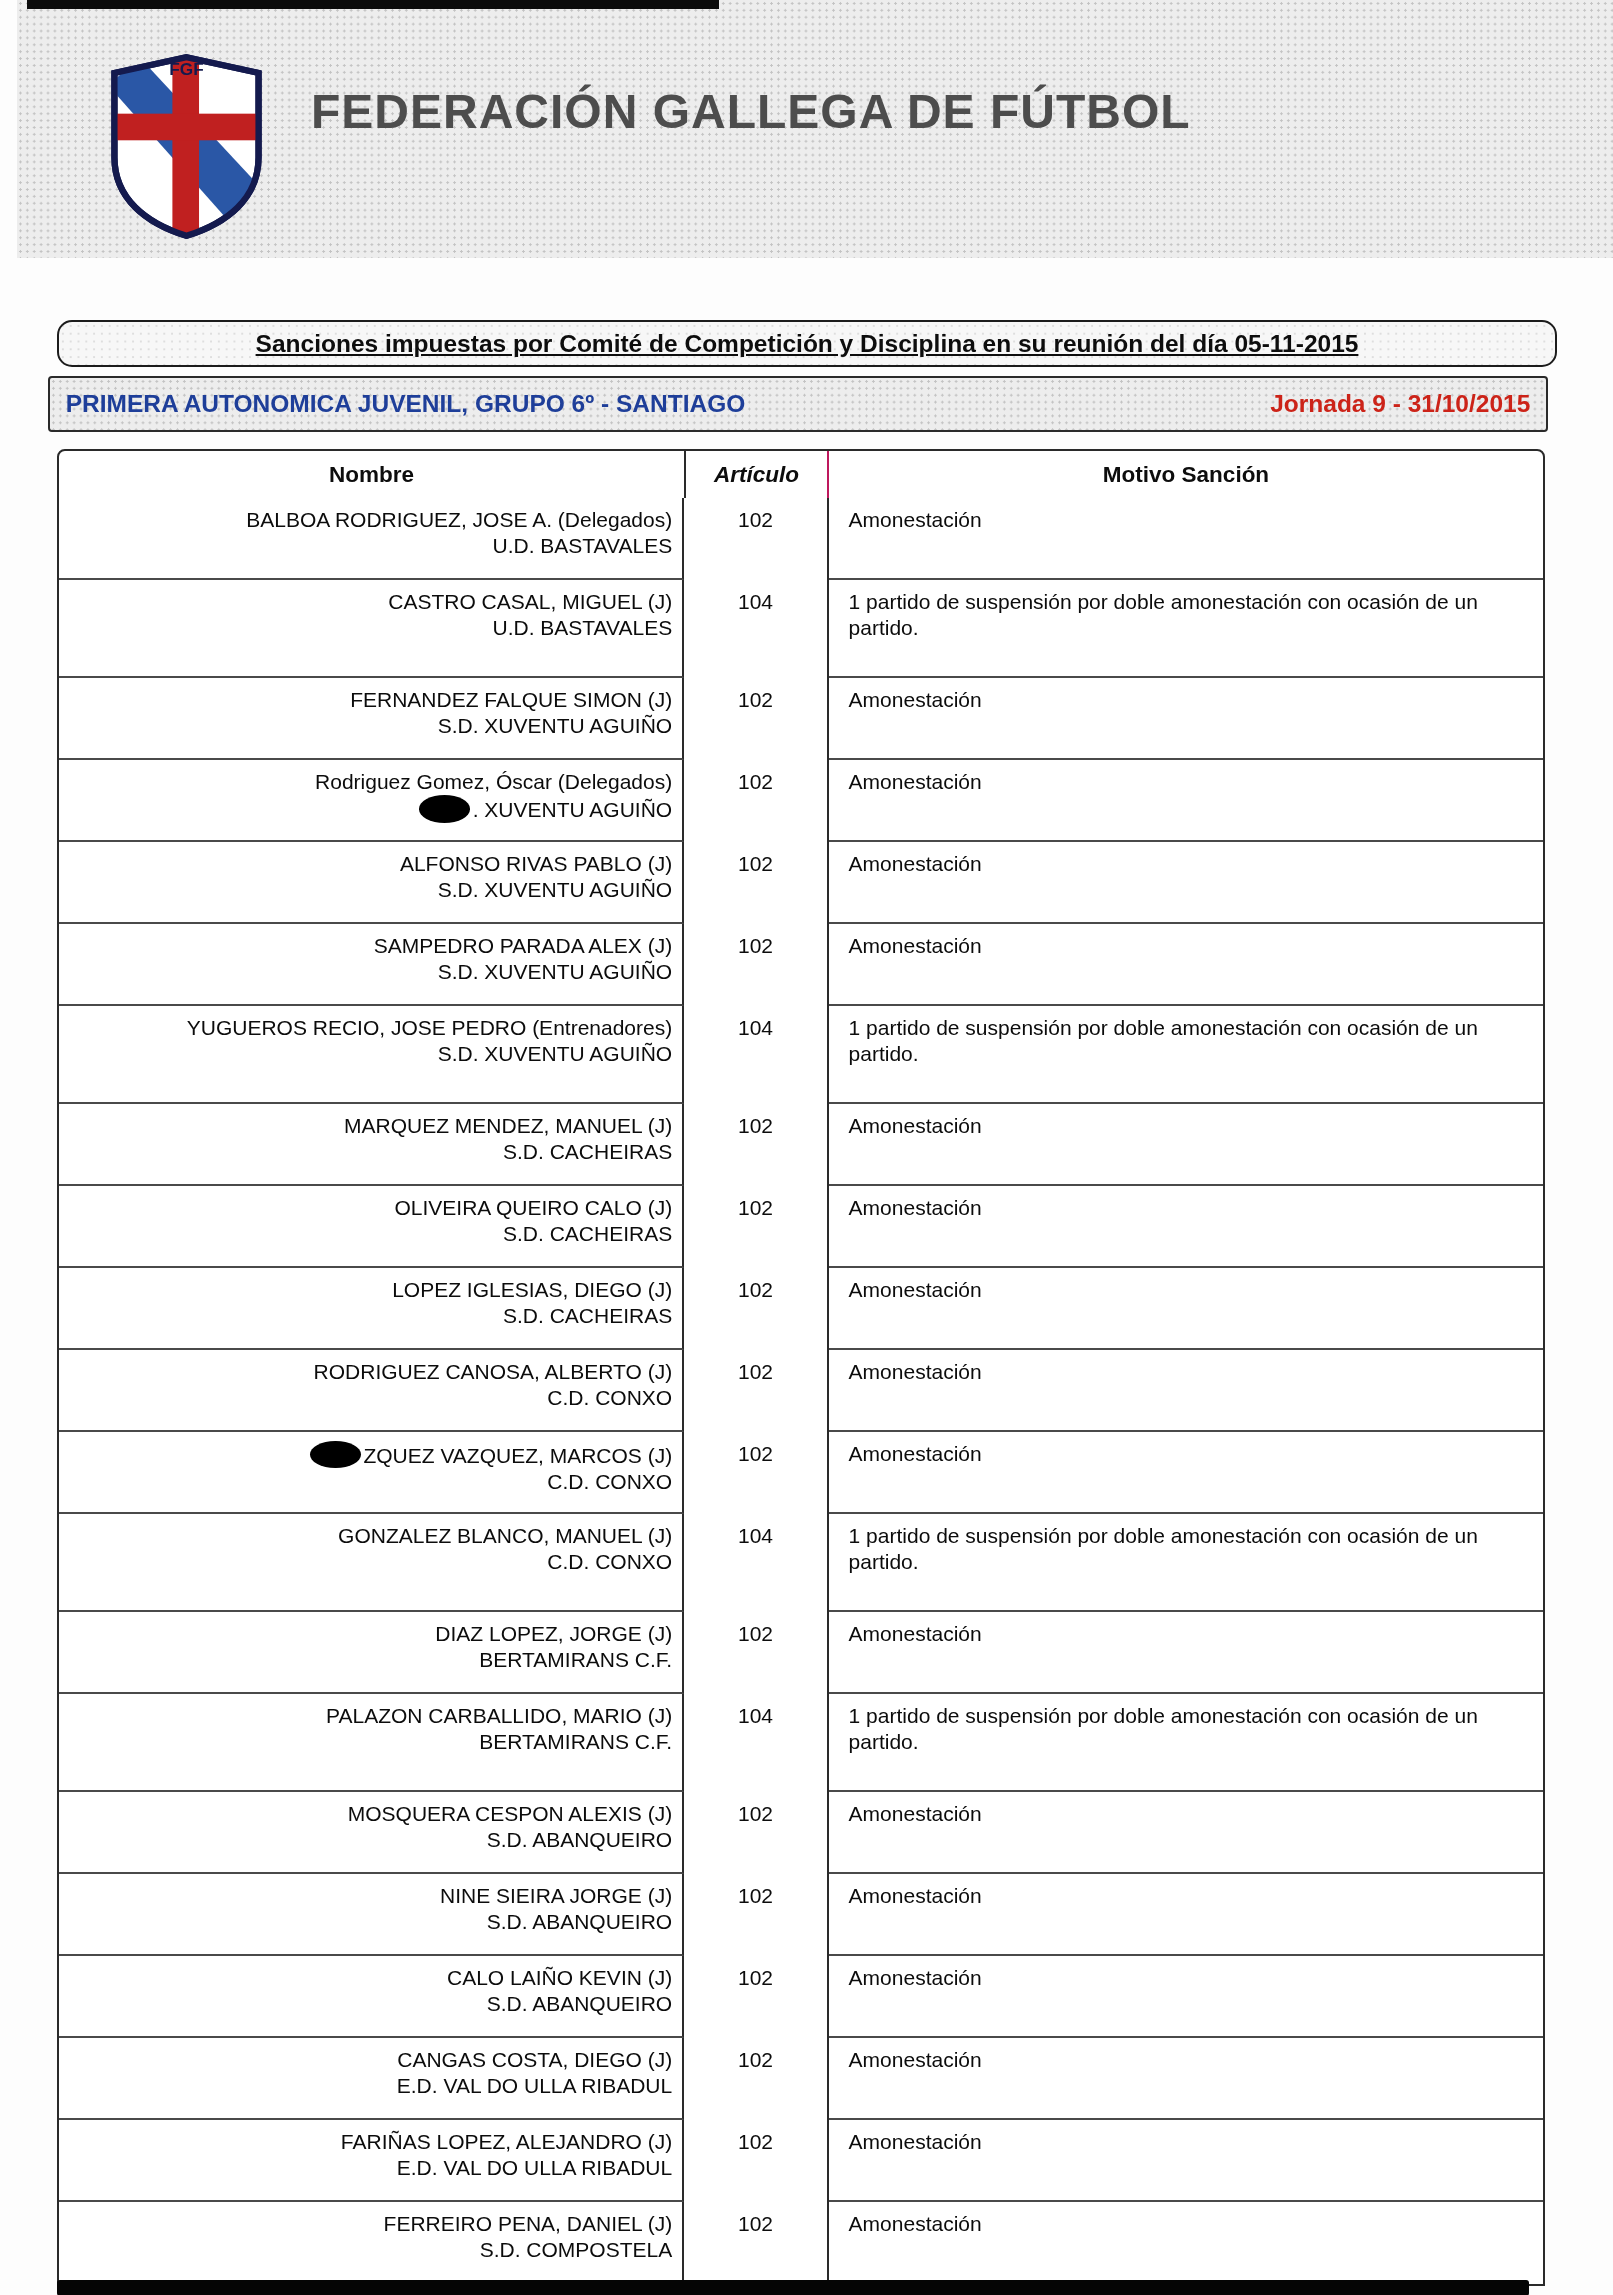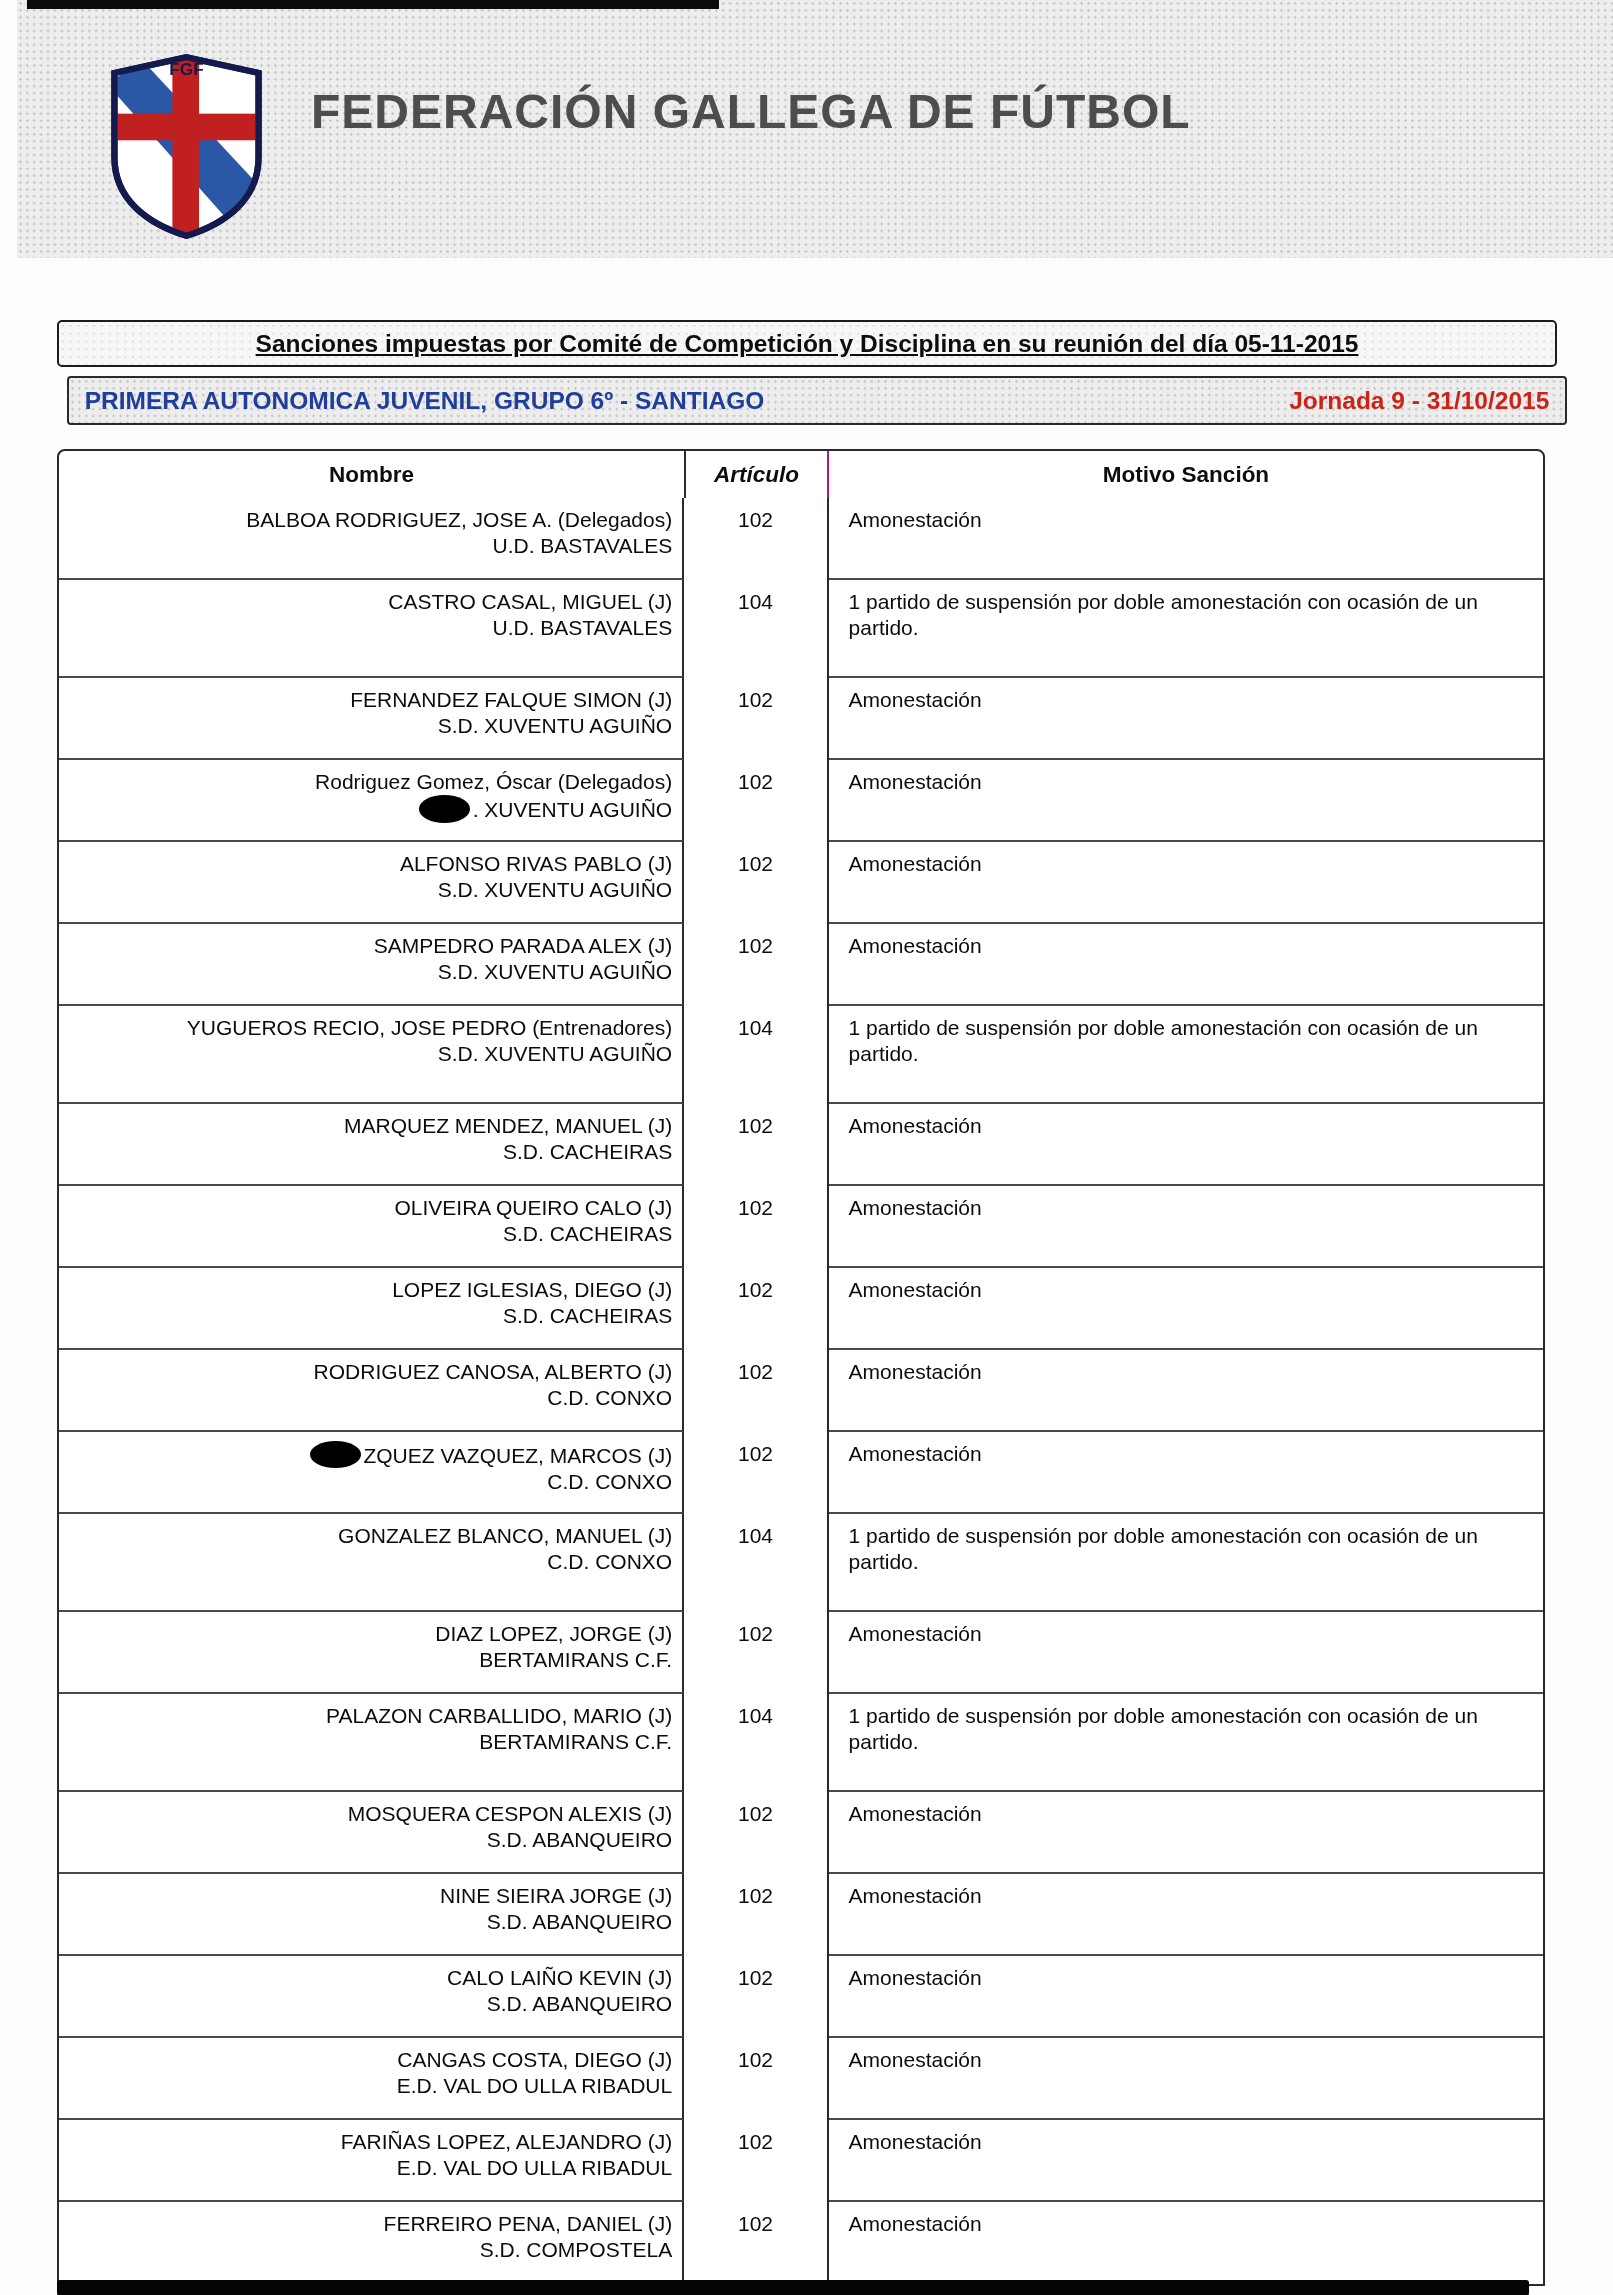--- a/index.html
+++ b/index.html
@@ -38,30 +38,30 @@
   }
   .logo-wrap svg { width: 100%; height: 100%; }
   .org-title {
     position: absolute; top: 84px; left: 294px;
     font-size: 48px; font-weight: bold; color: #4d4d4d;
     letter-spacing: 1px; white-space: nowrap;
   }
   
   .title-box {
     position: absolute; top: 320px; left: 57px; width: 1500px; height: 47px;
-    border: 2px solid #1c1c1c; border-radius: 5px;
+    border: 2px solid #1c1c1c; border-radius: 15px;
     display: flex; align-items: center; justify-content: center;
     background-color: #f7f7f7;
   }
   .title-box span {
     font-size: 24.5px; font-weight: bold; text-decoration: underline; color: #0d0d0d;
   }
   
   .subheader-box {
-    position: absolute; top: 376px; left: 67px; width: 1500px; height: 49px;
+    position: absolute; top: 376px; left: 48px; width: 1500px; height: 56px;
     border: 2px solid #2a2a2a; border-radius: 3.9px;
     display: flex; align-items: center; justify-content: space-between;
     padding: 0 15.7px;
     background-color: #ededed;
   }
   .competition { font-size: 24.5px; font-weight: bold; color: #1e3e99; }
   .jornada { font-size: 24.5px; font-weight: bold; color: #cc2318; margin-left: 16px; }
   
   .stable {
     position: absolute; top: 449px; left: 57px; width: 1488px;

